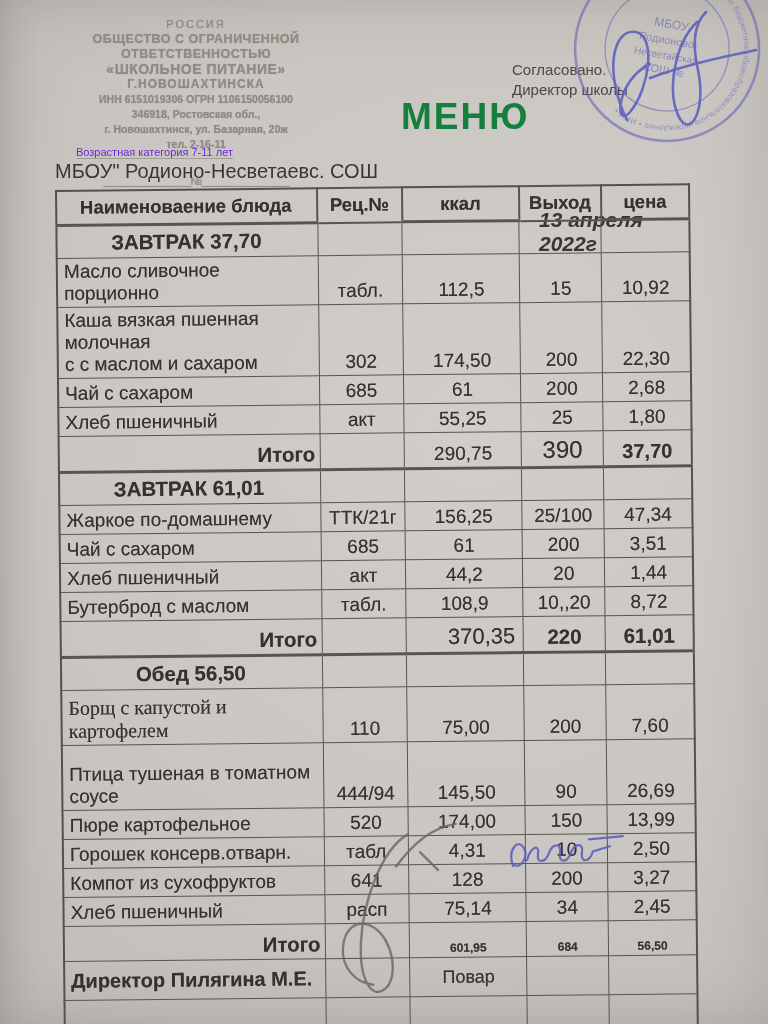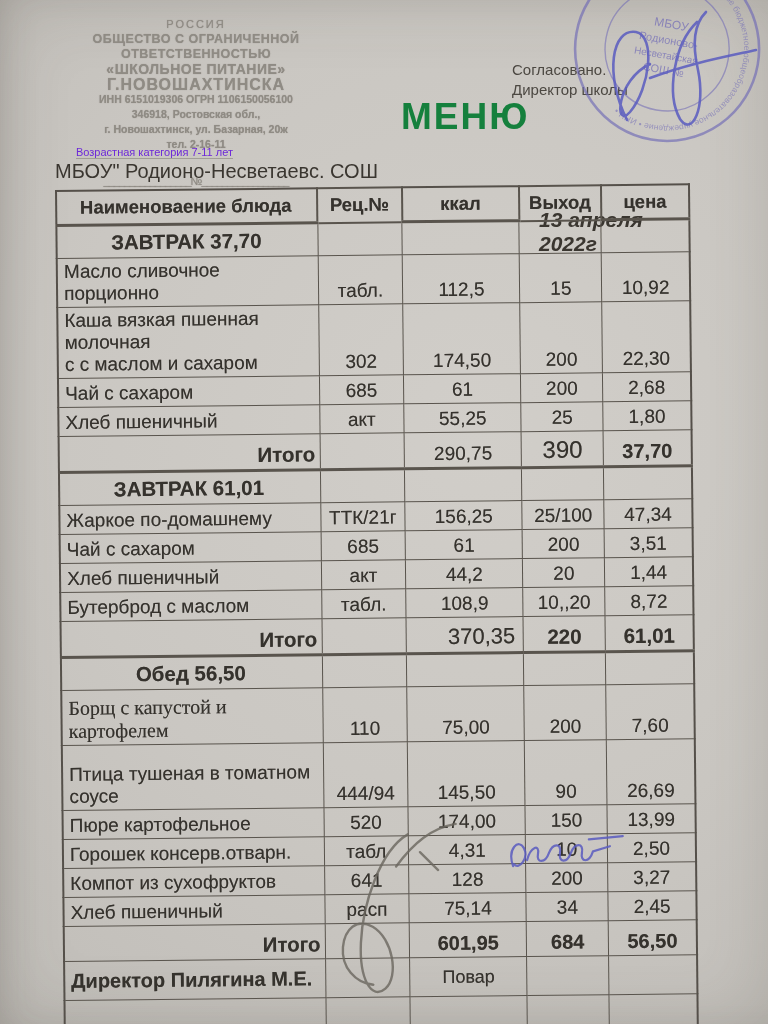--- a/index.html
+++ b/index.html
@@ -12,21 +12,21 @@
   }
   .vignette{position:absolute;inset:0;pointer-events:none;
     box-shadow:inset 0 0 70px rgba(70,64,58,.18), inset 18px 0 40px -25px rgba(70,64,58,.25);}
   
   .letterhead{position:absolute;left:58px;top:17px;width:276px;text-align:center;
     color:#8f8b84;text-shadow:0 0 1px rgba(143,139,132,.9);line-height:15px;}
   .letterhead div{white-space:nowrap;}
   .lh0{font-size:11px;letter-spacing:2px;}
   .lh1,.lh2{font-size:12.5px;font-weight:bold;letter-spacing:.5px;}
   .lh3{font-size:14px;font-weight:bold;letter-spacing:.5px;}
-  .lh4{font-size:16px;font-weight:bold;letter-spacing:1px;}
+  .lh4{font-size:12px;font-weight:bold;letter-spacing:1px;}
   .lh5,.lh6,.lh7,.lh8{font-size:10.5px;font-weight:bold;}
   .lh9{font-size:11px;margin-top:22px;letter-spacing:-1px;}
   
   .approval{position:absolute;left:512px;top:60px;font-size:15px;color:#4c4842;line-height:20px;}
   
   .round-stamp{position:absolute;left:570px;top:-48px;width:195px;height:195px;transform:rotate(10deg);opacity:.85;}
   .sig-over-stamp{position:absolute;left:592px;top:2px;width:185px;height:155px;overflow:visible;}
   
   .menu-title{position:absolute;left:401px;top:96px;font-size:37px;font-weight:bold;letter-spacing:2px;color:#15803d;}
   .age-note{position:absolute;left:76px;top:146px;font-size:11px;color:#6d28d9;border-bottom:1px solid rgba(85,80,74,.35);}
@@ -48,21 +48,21 @@
   tr.tall td{height:60px;}
   tr.serif td{height:50px;}
   tr.serif td.name{font-family:"Liberation Serif",serif;font-size:20px;}
   tr.total-a td,tr.total-b td,tr.total-c td{height:30px;}
   tr.total-a td,tr.total-b td{border-bottom-width:3px;}
   tr.total-a td.name,tr.total-b td.name,tr.total-c td.name{font-weight:bold;text-align:right;font-size:20.5px;padding-right:4px;}
   tr.total-a td.out{font-size:24px;border-radius:6px;}
   tr.total-a td.price{font-weight:bold;font-size:20px;}
   tr.total-b td.kcal{font-size:22px;padding-left:41px;}
   tr.total-b td.out,tr.total-b td.price{font-weight:bold;font-size:20.5px;}
-  tr.total-c td.kcal,tr.total-c td.out,tr.total-c td.price{font-weight:bold;font-size:20px;}
+  tr.total-c td.kcal,tr.total-c td.out,tr.total-c td.price{font-weight:bold;font-size:12px;}
   tr.signature td{height:34px;}
   tr.signature td.name{font-weight:bold;font-size:20px;vertical-align:middle;}
   tr.signature td.kcal{font-size:18px;vertical-align:middle;}
   tr.empty td{height:26px;}
   .sig-pencil{position:absolute;left:248px;top:632px;width:170px;height:190px;overflow:visible;}
   .sig-blue{position:absolute;left:443px;top:645px;width:150px;height:55px;overflow:visible;}
   .stamp-ink{stroke:#6e68b6;fill:none;}
   .stamp-text{fill:#6e68b6;font-family:"Liberation Sans",sans-serif;}
 </style>
 </head>

